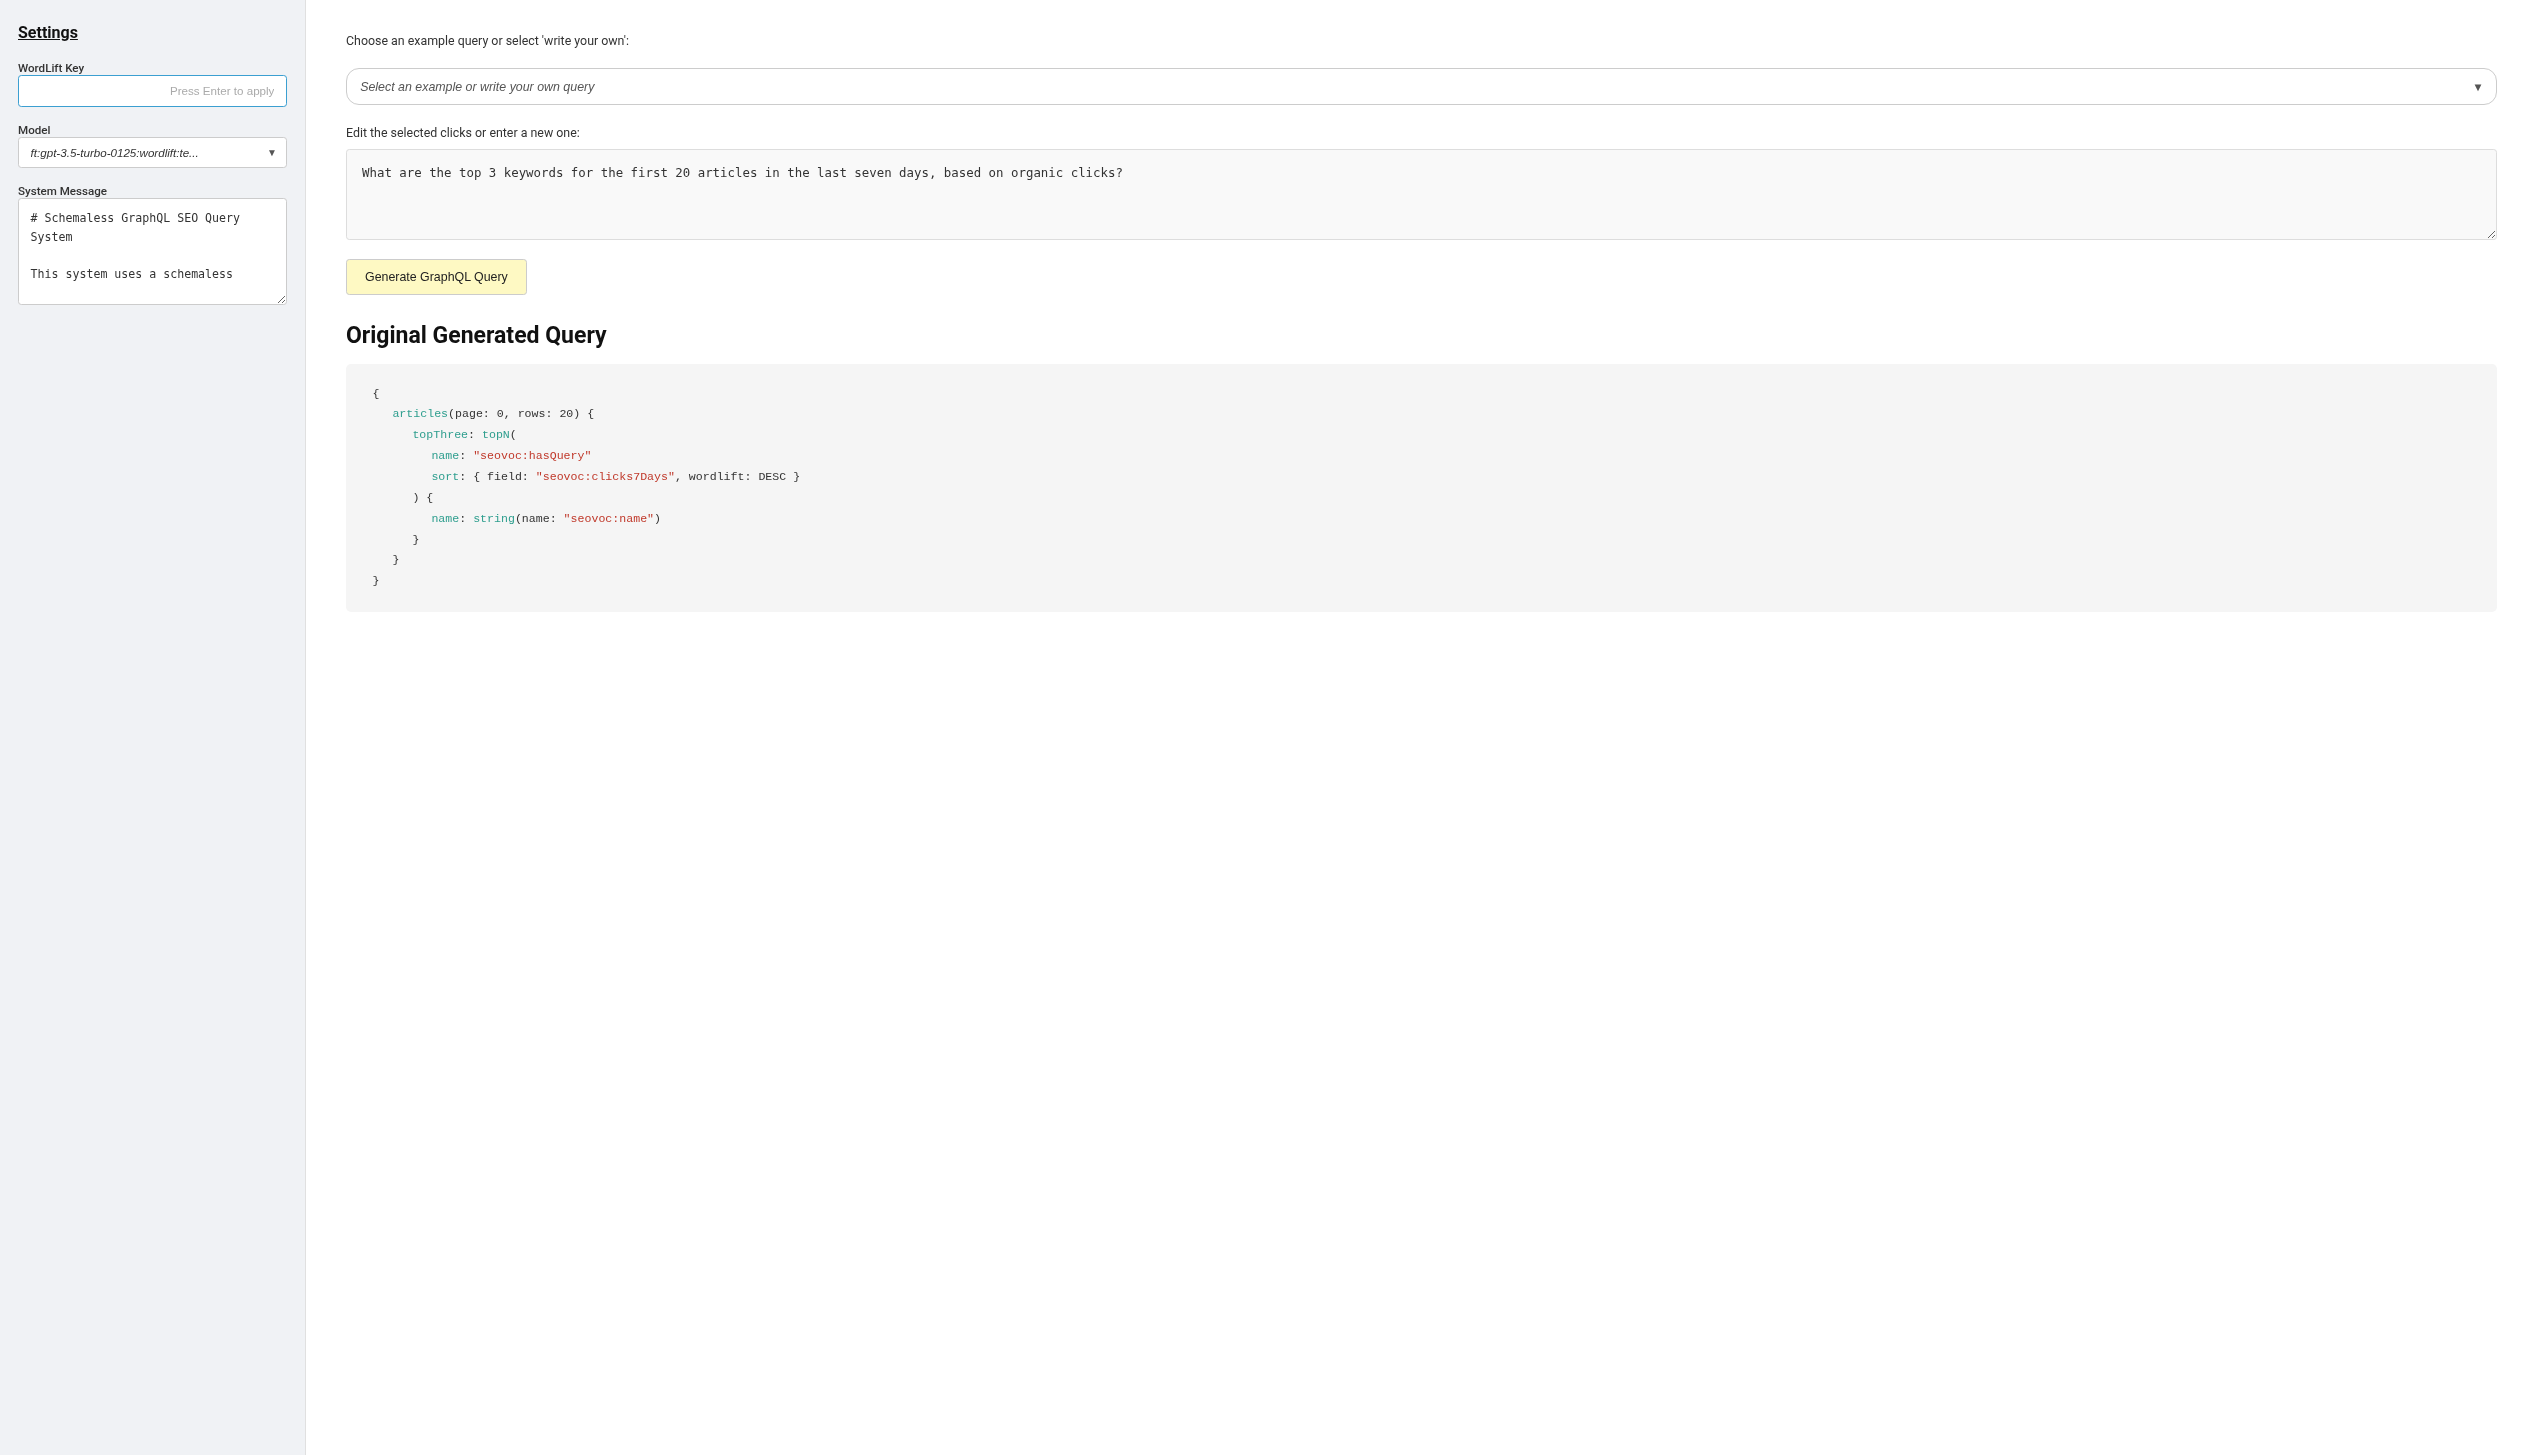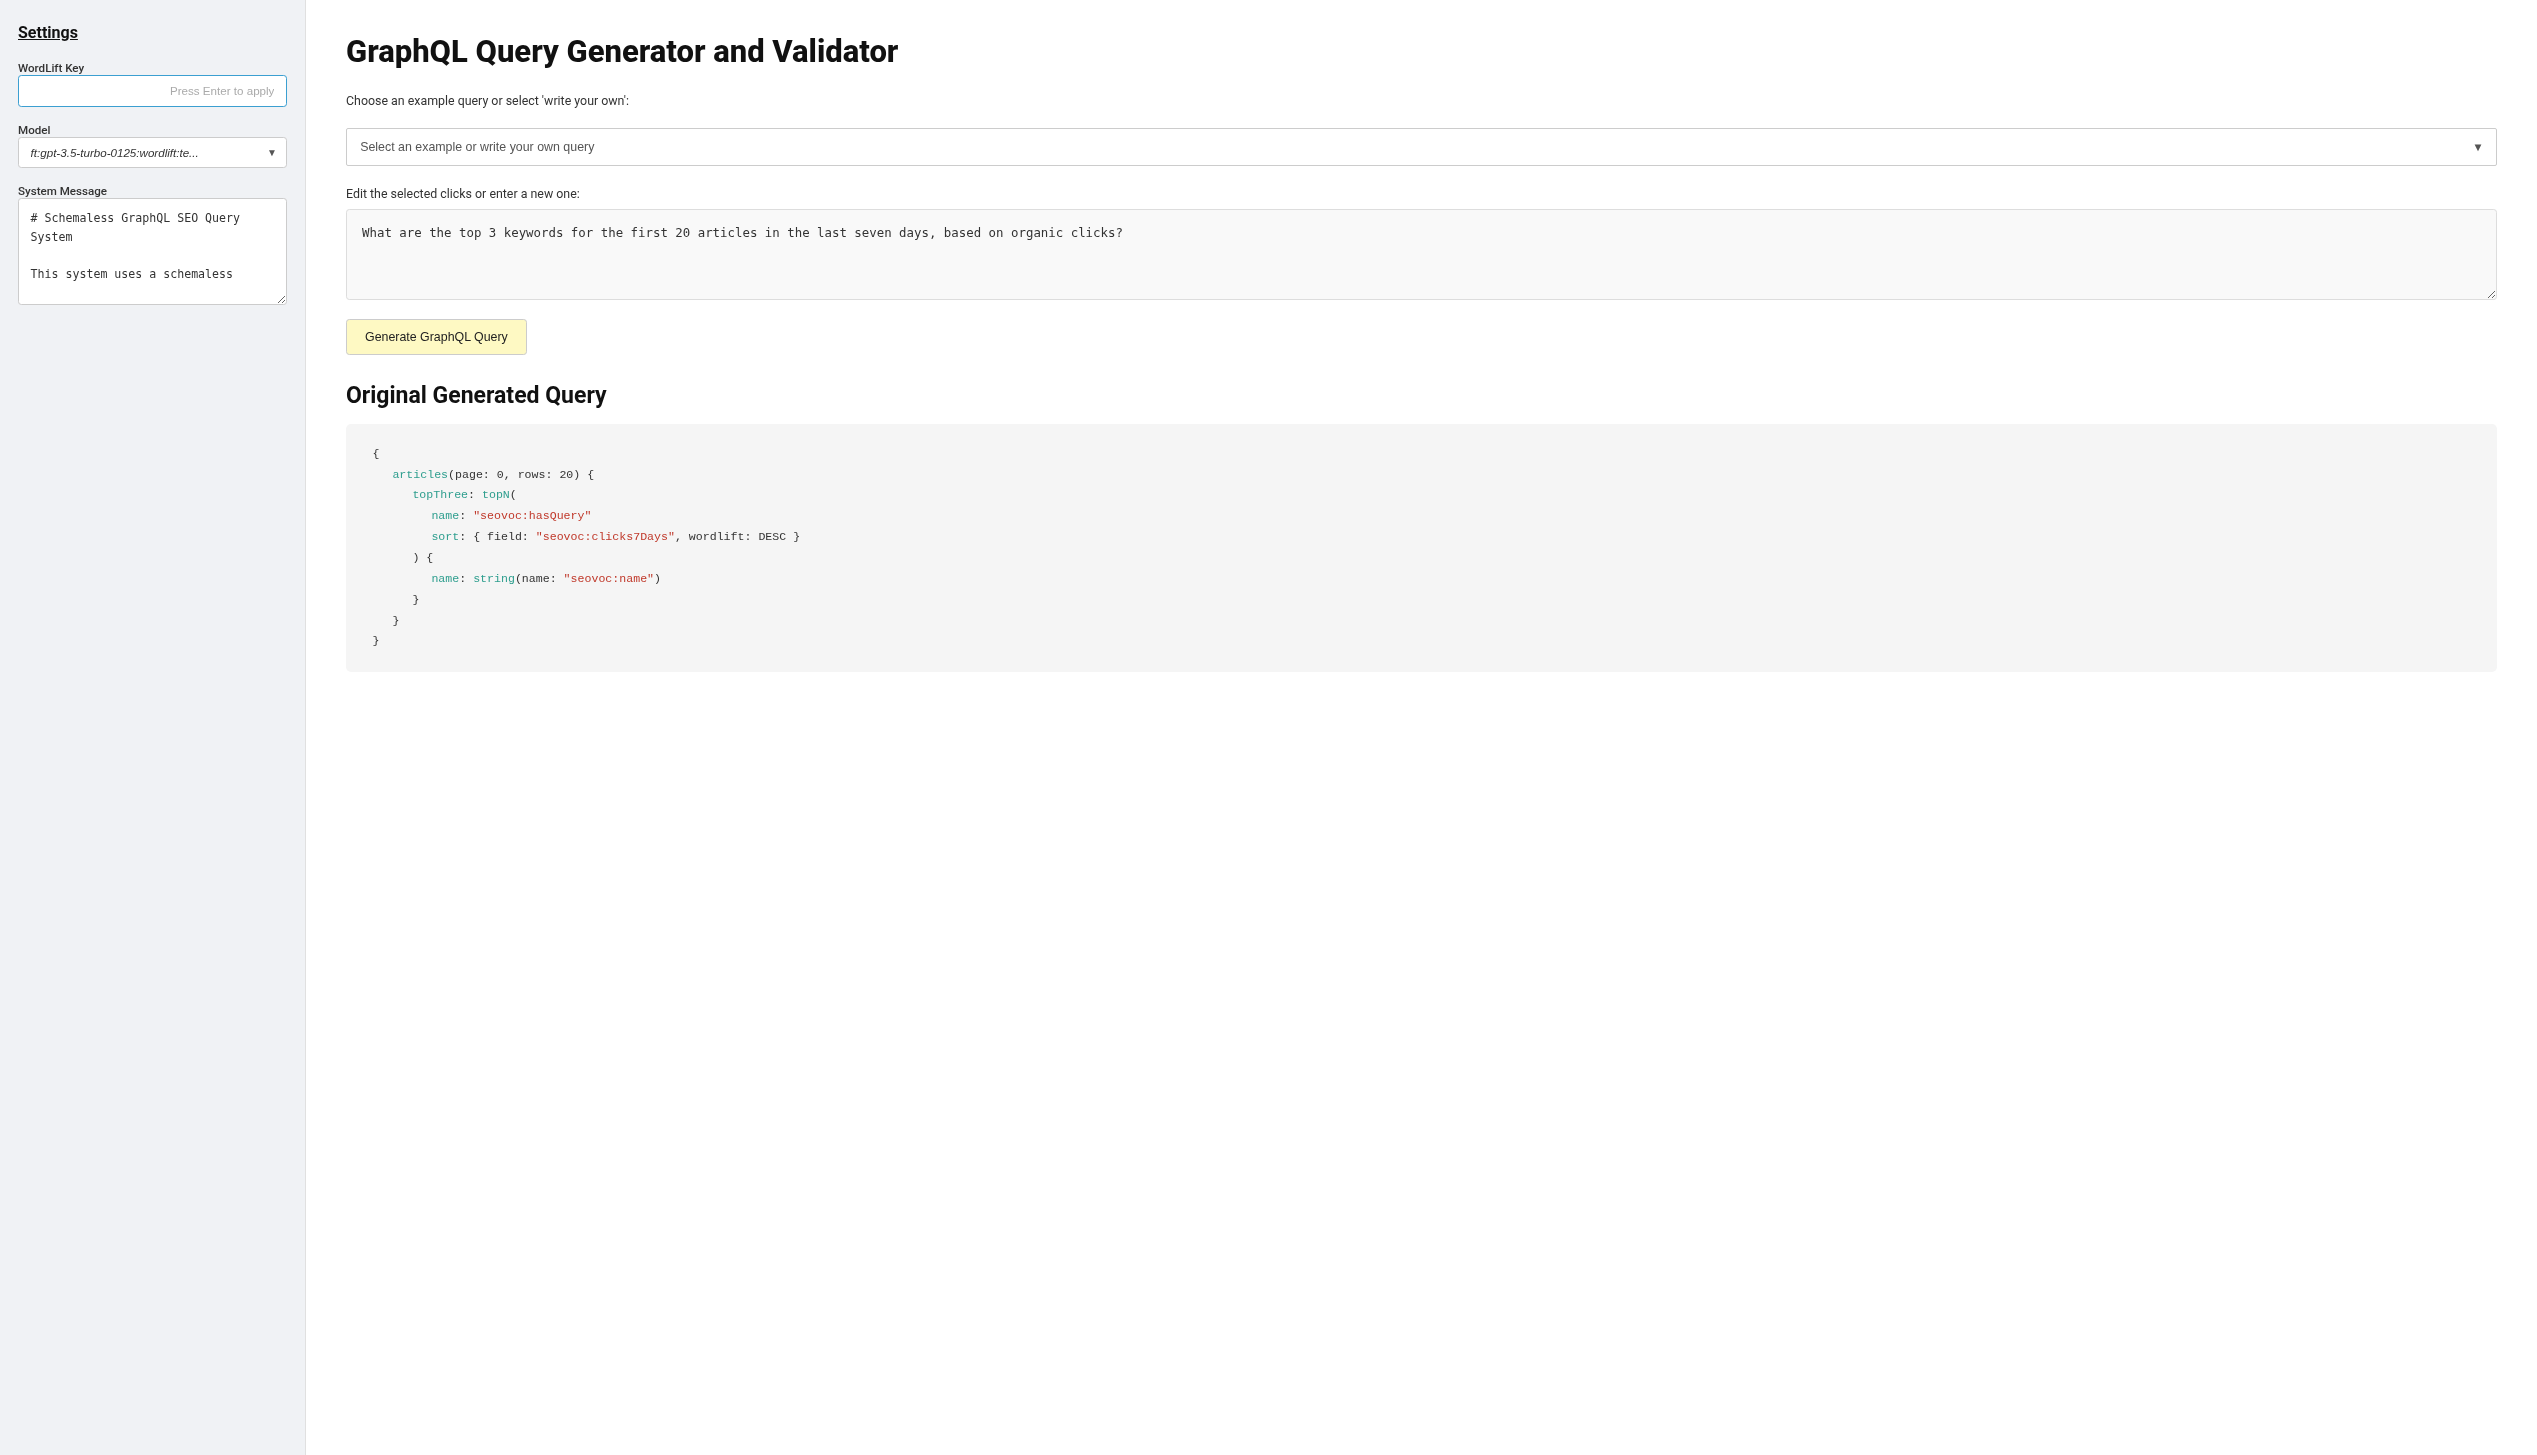--- a/index.html
+++ b/index.html
@@ -131,27 +131,28 @@
 
     .query-select-wrapper {
       position: relative;
       margin-bottom: 20px;
     }
 
     .query-select {
       width: 100%;
       padding: 10.7px 33px 10.7px 13.2px;
       border: 0.8px solid #ccc;
-      border-radius: 2px;
+      border-radius: 13px;
       background: #fff;
       font-size: 12.4px;
       color: #555;
       appearance: none;
       cursor: pointer;
       outline: none;
+      font-style: italic;
     }
 
     .query-select-arrow {
       position: absolute;
       right: 13.2px;
       top: 50%;
       transform: translateY(-50%);
       pointer-events: none;
       color: #555;
       font-size: 11.6px;
@@ -235,21 +236,20 @@
     <span class="model-select-arrow">▼</span>
   </div>
 
   <label class="system-message-label">System Message</label>
   <textarea class="system-message-textarea" style=""># Schemaless GraphQL SEO Query System
 
 This system uses a schemaless</textarea>
 </aside>
 
 <main class="main-content">
-  <h1 class="page-title">GraphQL Query Generator and Validator</h1>
 
   <p class="section-label">Choose an example query or select 'write your own':</p>
   <div class="query-select-wrapper">
     <select class="query-select"><option>Select an example or write your own query</option></select>
     <span class="query-select-arrow">▼</span>
   </div>
 
   <p class="edit-label">Edit the selected clicks or enter a new one:</p>
   <textarea class="query-textarea" style="">What are the top 3 keywords for the first 20 articles in the last seven days, based on organic clicks?</textarea>
 

